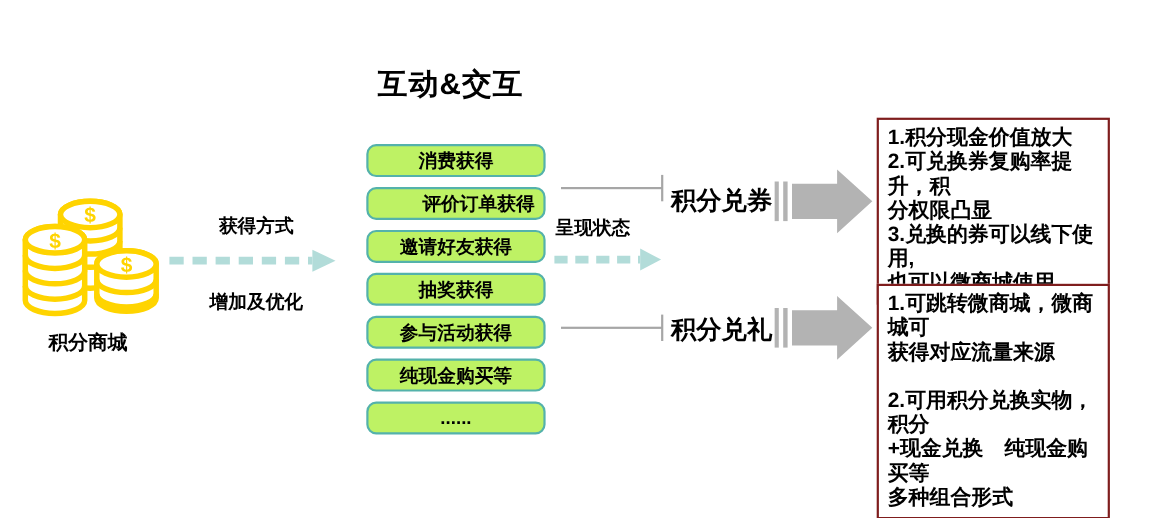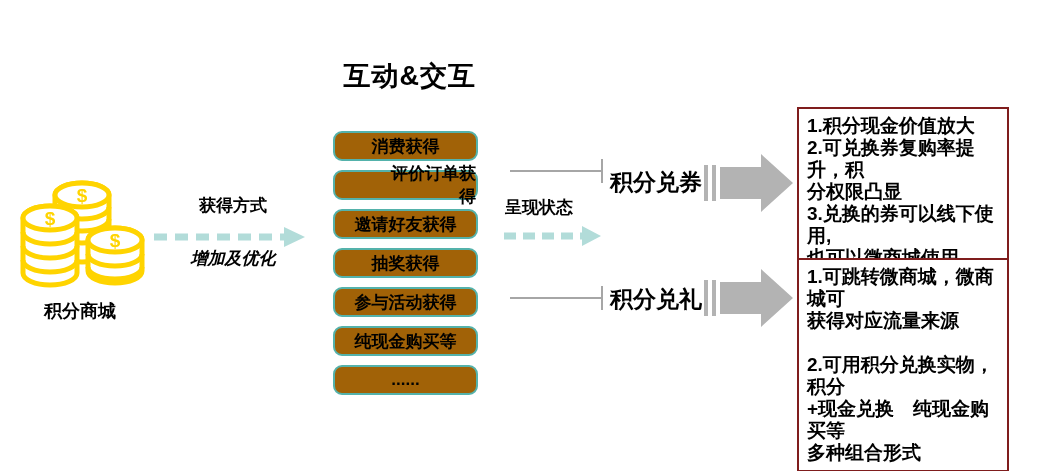--- a/index.html
+++ b/index.html
@@ -13,22 +13,22 @@
     font-size:27px;font-weight:bold;letter-spacing:1px;
   }
   .coin-label{
     left:30px;top:299px;width:100px;text-align:center;
     font-size:18px;font-weight:bold;
   }
   .flow-label{
     font-size:17px;font-weight:bold;text-align:center;
   }
   .method-box{
-    left:333px;width:145px;height:30px;
-    background:#a16207;border:2px solid #54b2ab;border-radius:9px;
+    left:333px;width:163px;height:30px;
+    background:#bef264;border:2px solid #54b2ab;border-radius:9px;
     display:flex;align-items:center;justify-content:center;
     font-size:17px;font-weight:bold;box-sizing:border-box;text-align:right;
   }
   .branch-line-h{background:#a6a6a6;height:2px;}
   .branch-line-v{background:#a6a6a6;width:2px;}
   .branch-label{
     font-size:23px;font-weight:bold;white-space:nowrap;
   }
   .detail-box{
     left:797px;width:212px;box-sizing:border-box;
@@ -74,21 +74,21 @@
 
 <div class="abs coin-label">积分商城</div>
 
 <div class="abs flow-label" style="left:178px;top:194px;width:110px;">获得方式</div>
 <div class="abs" style="left:152px;top:226px;">
   <svg width="154" height="22" viewBox="0 0 154 22">
     <line x1="2" y1="11" x2="132" y2="11" stroke="#b2dcd9" stroke-width="7" stroke-dasharray="13 8"></line>
     <polygon points="132,1 153,11 132,21" fill="#b2dcd9"></polygon>
   </svg>
 </div>
-<div class="abs flow-label" style="left:178px;top:247px;width:110px;font-style:italic;">增加及优化</div>
+<div class="abs flow-label" style="left:178px;top:263px;width:110px;">增加及优化</div>
 
 <div class="abs method-box" style="top:131px;">
     <span>消费获得</span>
   </div>
 <div class="abs method-box" style="top:170px;padding-left:41px;">
     <span>评价订单获得</span>
   </div>
 <div class="abs method-box" style="top:209px;">
     <span>邀请好友获得</span>
   </div>

